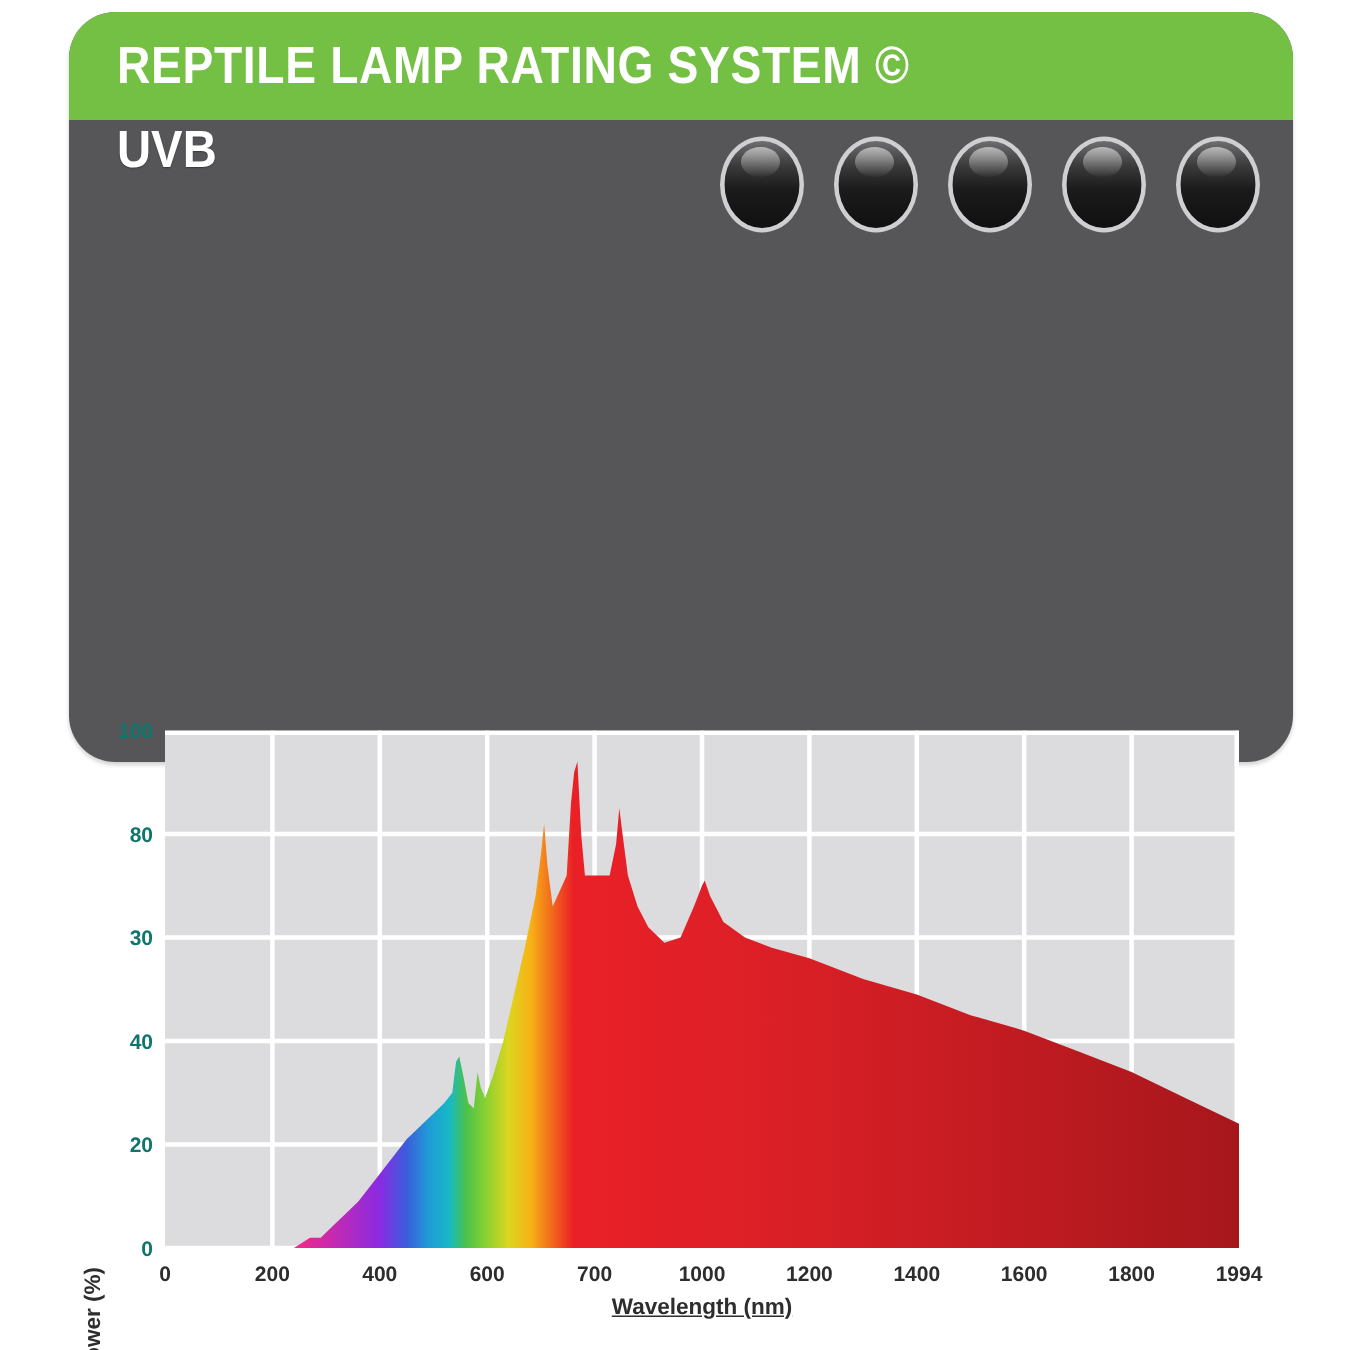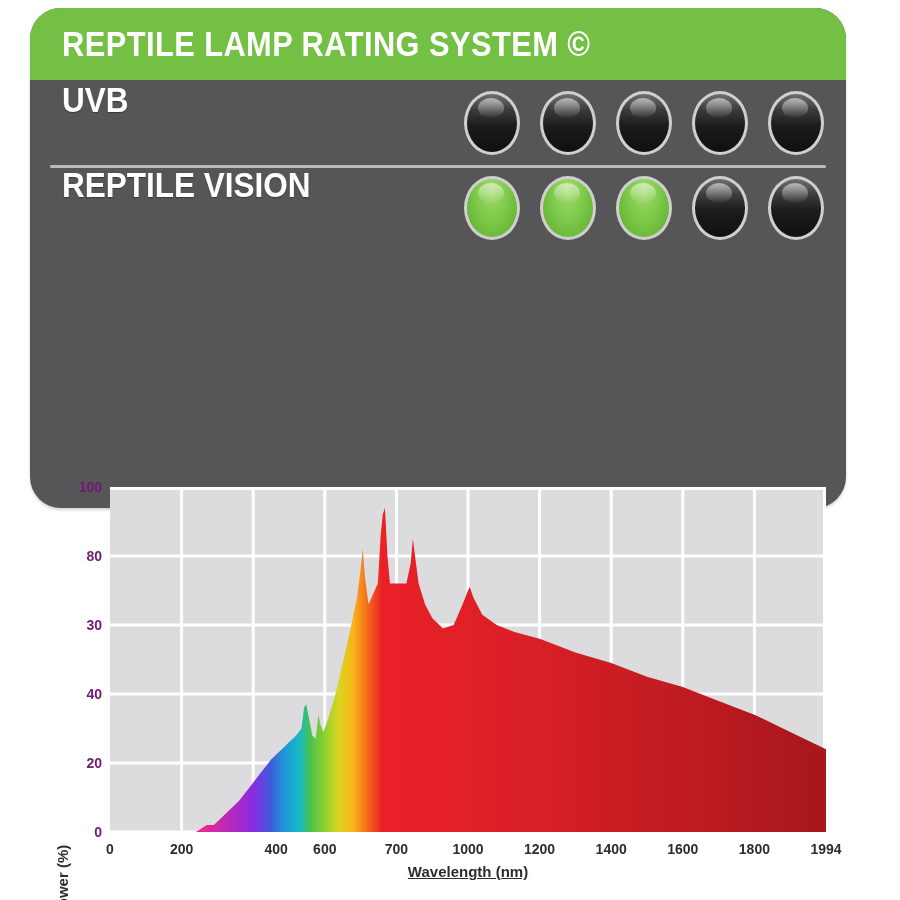--- a/index.html
+++ b/index.html
@@ -11,21 +11,21 @@
     width: 900px;
     height: 900px;
     font-family: "Liberation Sans", sans-serif;
     overflow: hidden;
     position: relative;
   }
 
   
   #rating-panel {
     position: absolute;
-    left: 30px;
+    left: 46px;
     top: 8px;
     width: 816px;
     height: 500px;
     border-radius: 31px;
     background: #565659;
     overflow: hidden;
     box-shadow: 0 2px 3px rgba(0,0,0,0.18);
   }
   #rating-header {
     height: 72px;
@@ -134,21 +134,21 @@
     background: #dcdcde;
   }
 
   .ytick {
     position: absolute;
     right: 100%;
     margin-right: 8px;
     transform: translateY(-50%);
     font-size: 14px;
     font-weight: bold;
-    color: #701a75;
+    color: #0f766e;
     white-space: nowrap;
   }
   .xtick {
     position: absolute;
     top: 100%;
     margin-top: 9px;
     transform: translateX(-50%);
     font-size: 14px;
     font-weight: bold;
     color: #2d2d2d;
@@ -179,30 +179,20 @@
   <div id="rating-header">
     <span id="rating-title">REPTILE LAMP RATING SYSTEM ©</span>
   </div>
   <div id="rating-rows">
       <div class="rating-row">
         <span class="row-label">UVB</span>
         <div class="dots">
           <span class="dot off"></span>
           <span class="dot off"></span>
           <span class="dot off"></span>
-          <span class="dot off"></span>
-          <span class="dot off"></span>
-        </div>
-      </div>
-      <div class="rating-row">
-        <span class="row-label">REPTILE VISION</span>
-        <div class="dots">
-          <span class="dot on"></span>
-          <span class="dot on"></span>
-          <span class="dot on"></span>
           <span class="dot off"></span>
           <span class="dot off"></span>
         </div>
       </div>
     </div>
 </div>
 
 <div id="chart-block">
   <div id="y-axis-title">Relative Spectral Power (%)</div>
   <div id="plot">
@@ -248,21 +238,21 @@
         <div class="ytick" style="top: 345px;">0</div>
         <div class="ytick" style="top: 276px;">20</div>
         <div class="ytick" style="top: 207px;">40</div>
         <div class="ytick" style="top: 138px;">30</div>
         <div class="ytick" style="top: 69px;">80</div>
         <div class="ytick" style="top: 0px;">100</div>
       </div>
     <div id="xtick-group">
         <div class="xtick" style="left: 0px;">0</div>
         <div class="xtick" style="left: 71.6px;">200</div>
-        <div class="xtick" style="left: 143.2px; margin-left: 23px;">400</div>
+        <div class="xtick" style="left: 143.2px;">400</div>
         <div class="xtick" style="left: 214.8px;">600</div>
         <div class="xtick" style="left: 286.4px;">700</div>
         <div class="xtick" style="left: 358px;">1000</div>
         <div class="xtick" style="left: 429.6px;">1200</div>
         <div class="xtick" style="left: 501.2px;">1400</div>
         <div class="xtick" style="left: 572.8px;">1600</div>
         <div class="xtick" style="left: 644.4px;">1800</div>
         <div class="xtick" style="left: 716px;">1994</div>
       </div>
   </div>

